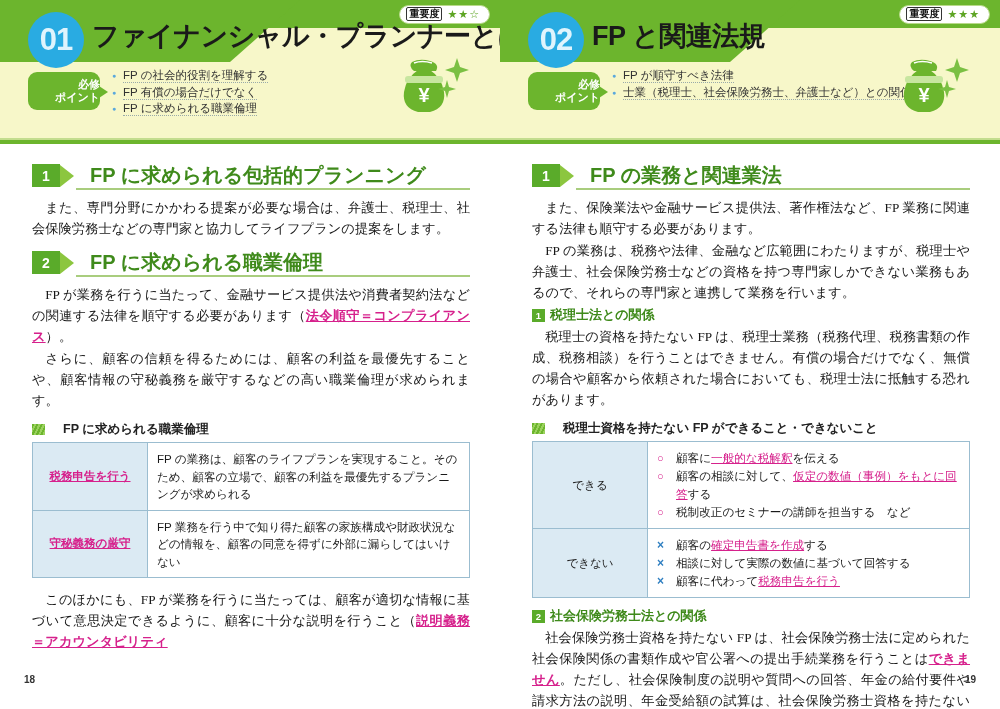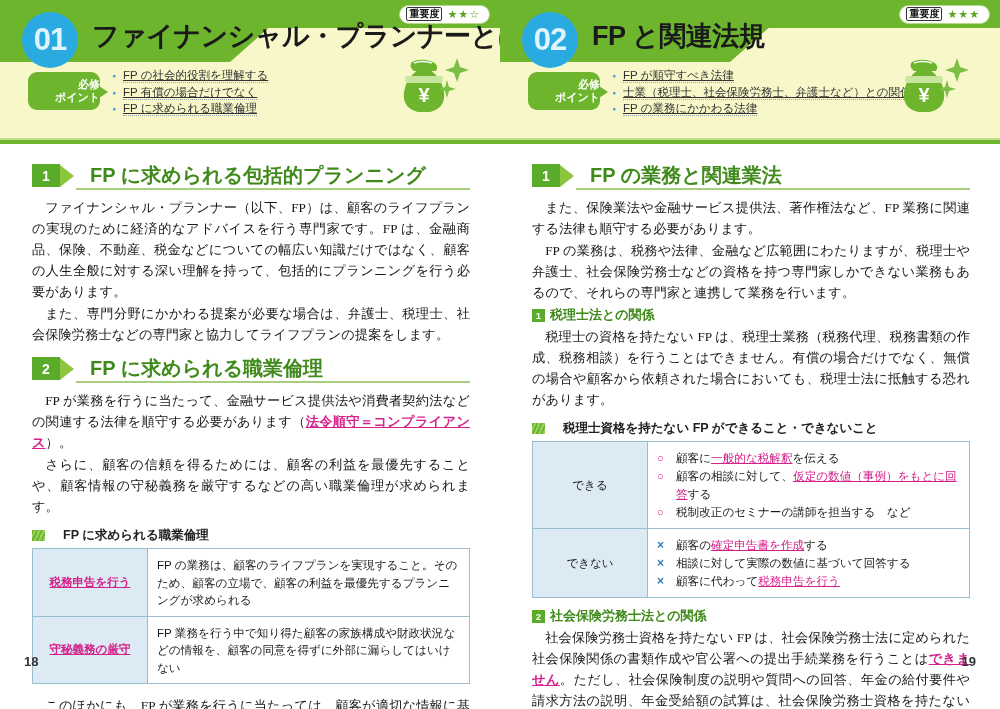--- a/index.html
+++ b/index.html
@@ -26,21 +26,21 @@
   .hdr-rule {
     position: absolute; left: 0; bottom: 0; width: 100%; height: 4px;
     background: #6cb52d;
   }
   .hdr-rule2 {
     position: absolute; left: 0; bottom: 4px; width: 100%; height: 2px;
     background: #c3dd8e;
   }
 
   .num-circle {
-    position: absolute; left: 22px; top: 12px;
+    position: absolute; left: 28px; top: 12px;
     width: 56px; height: 56px; border-radius: 50%;
     background: #29abe2; color: #dff4fd;
     font-family: "Liberation Sans", sans-serif;
     font-weight: bold; font-size: 31px;
     display: flex; align-items: center; justify-content: center;
     letter-spacing: -1px; z-index: 4;
   }
 
   .hdr-title {
     position: absolute; left: 92px; top: 18px;
@@ -79,21 +79,20 @@
 
   .point-list {
     position: absolute; left: 112px; top: 67px; z-index: 5;
     font-family: "Liberation Sans", sans-serif;
     font-size: 11.5px; color: #333; line-height: 16.5px;
   }
   .point-list li { list-style: none; position: relative; padding-left: 11px; }
   .point-list li span.txt {
     border-bottom: 1px dotted #9aa;
     padding-bottom: 1px;
-    text-decoration: underline;
   }
   .point-list li::before {
     content: "●"; position: absolute; left: 0; top: 0;
     color: #5aa8dd; font-size: 7px; line-height: 17px;
   }
 
   
   .bag-icon { position: absolute; right: 26px; top: 56px; z-index: 5; }
 
   
@@ -177,23 +176,23 @@
   ul.marks { list-style: none; }
   ul.marks li {
     display: flex; align-items: baseline; gap: 8px;
     font-size: 11.6px; line-height: 18px;
     font-family: "Liberation Sans", sans-serif;
   }
   .mk-o { color: #d6218c; font-size: 11px; flex: none; width: 11px; }
   .mk-x { color: #2f7fc1; font-size: 12px; font-weight: bold; flex: none; width: 11px; }
 
   .pgnum {
-    position: absolute; bottom: 40px;
-    font-family: "Liberation Sans", sans-serif;
-    font-size: 13px; font-weight: bold; color: #333;
+    position: absolute; bottom: 24px;
+    font-family: "Liberation Sans", sans-serif;
+    font-size: 10px; font-weight: bold; color: #333;
   }
   .pg-left { left: 24px; }
   .pg-right { right: 24px; }
 </style>
 </head>
 <body>
 
 <div class="spread">
 
   <div class="page">
@@ -235,21 +234,20 @@
     </div>
 
     <div class="body">
 
       <div class="sec-head">
         <div class="sec-num">1</div>
         <div class="sec-arrow"></div>
         <div class="sec-title">FP に求められる包括的プランニング</div>
       </div>
 
-      <p class="para">ファイナンシャル・プランナー（以下、FP）は、顧客のライフプランの実現のために経済的なアドバイスを行う専門家です。FP は、金融商品、保険、不動産、税金などについての幅広い知識だけではなく、顧客の人生全般に対する深い理解を持って、包括的にプランニングを行う必要があります。</p>
       <p class="para">また、専門分野にかかわる提案が必要な場合は、弁護士、税理士、社会保険労務士などの専門家と協力してライフプランの提案をします。</p>
 
       <div class="sec-head" style="margin-top:10px;">
         <div class="sec-num">2</div>
         <div class="sec-arrow"></div>
         <div class="sec-title">FP に求められる職業倫理</div>
       </div>
 
       <p class="para"><span>FP が業務を行うに当たって、金融サービス提供法や消費者契約法などの関連する法律を順守する必要があります（</span><span class="kw">法令順守＝コンプライアンス</span><span>）。</span></p>
       <p class="para">さらに、顧客の信頼を得るためには、顧客の利益を最優先することや、顧客情報の守秘義務を厳守するなどの高い職業倫理が求められます。</p>
@@ -292,21 +290,20 @@
       <div class="hdr-title">FP と関連法規</div>
 
       <div class="must-badge">
         <span>必修</span>
         <span>ポイント</span>
       </div>
 
       <ul class="point-list">
         <li><span class="txt">FP が順守すべき法律</span></li>
         <li><span class="txt">士業（税理士、社会保険労務士、弁護士など）との関係</span></li>
-        <li><span class="txt">FP の業務にかかわる法律</span></li>
       </ul>
 
       <svg class="bag-icon" width="84" height="62" viewBox="0 0 84 62">
         <path d="M28 14 Q16 22 14 36 Q12 52 28 56 L40 56 Q56 52 54 36 Q52 22 40 14 Z" fill="#6cb52d"></path>
         <rect x="15" y="20" width="38" height="7" rx="3" fill="#c8e6a0"></rect>
         <path d="M22 6 Q30 2 40 5 Q50 8 46 15 L24 15 Q18 10 22 6 Z" fill="#6cb52d"></path>
         <path d="M24 7 Q32 4 42 7" stroke="#fff" stroke-width="1.6" fill="none"></path>
         <text x="34" y="46" font-family="Liberation Sans, sans-serif" font-size="20" font-weight="bold" fill="#fff" text-anchor="middle">¥</text>
         <path d="M67 2 L70 11 L79 14 L70 17 L67 26 L64 17 L55 14 L64 11 Z" fill="#7bc043"></path>
         <path d="M57 24 L59 31 L66 33 L59 35 L57 42 L55 35 L48 33 L55 31 Z" fill="#7bc043"></path>

